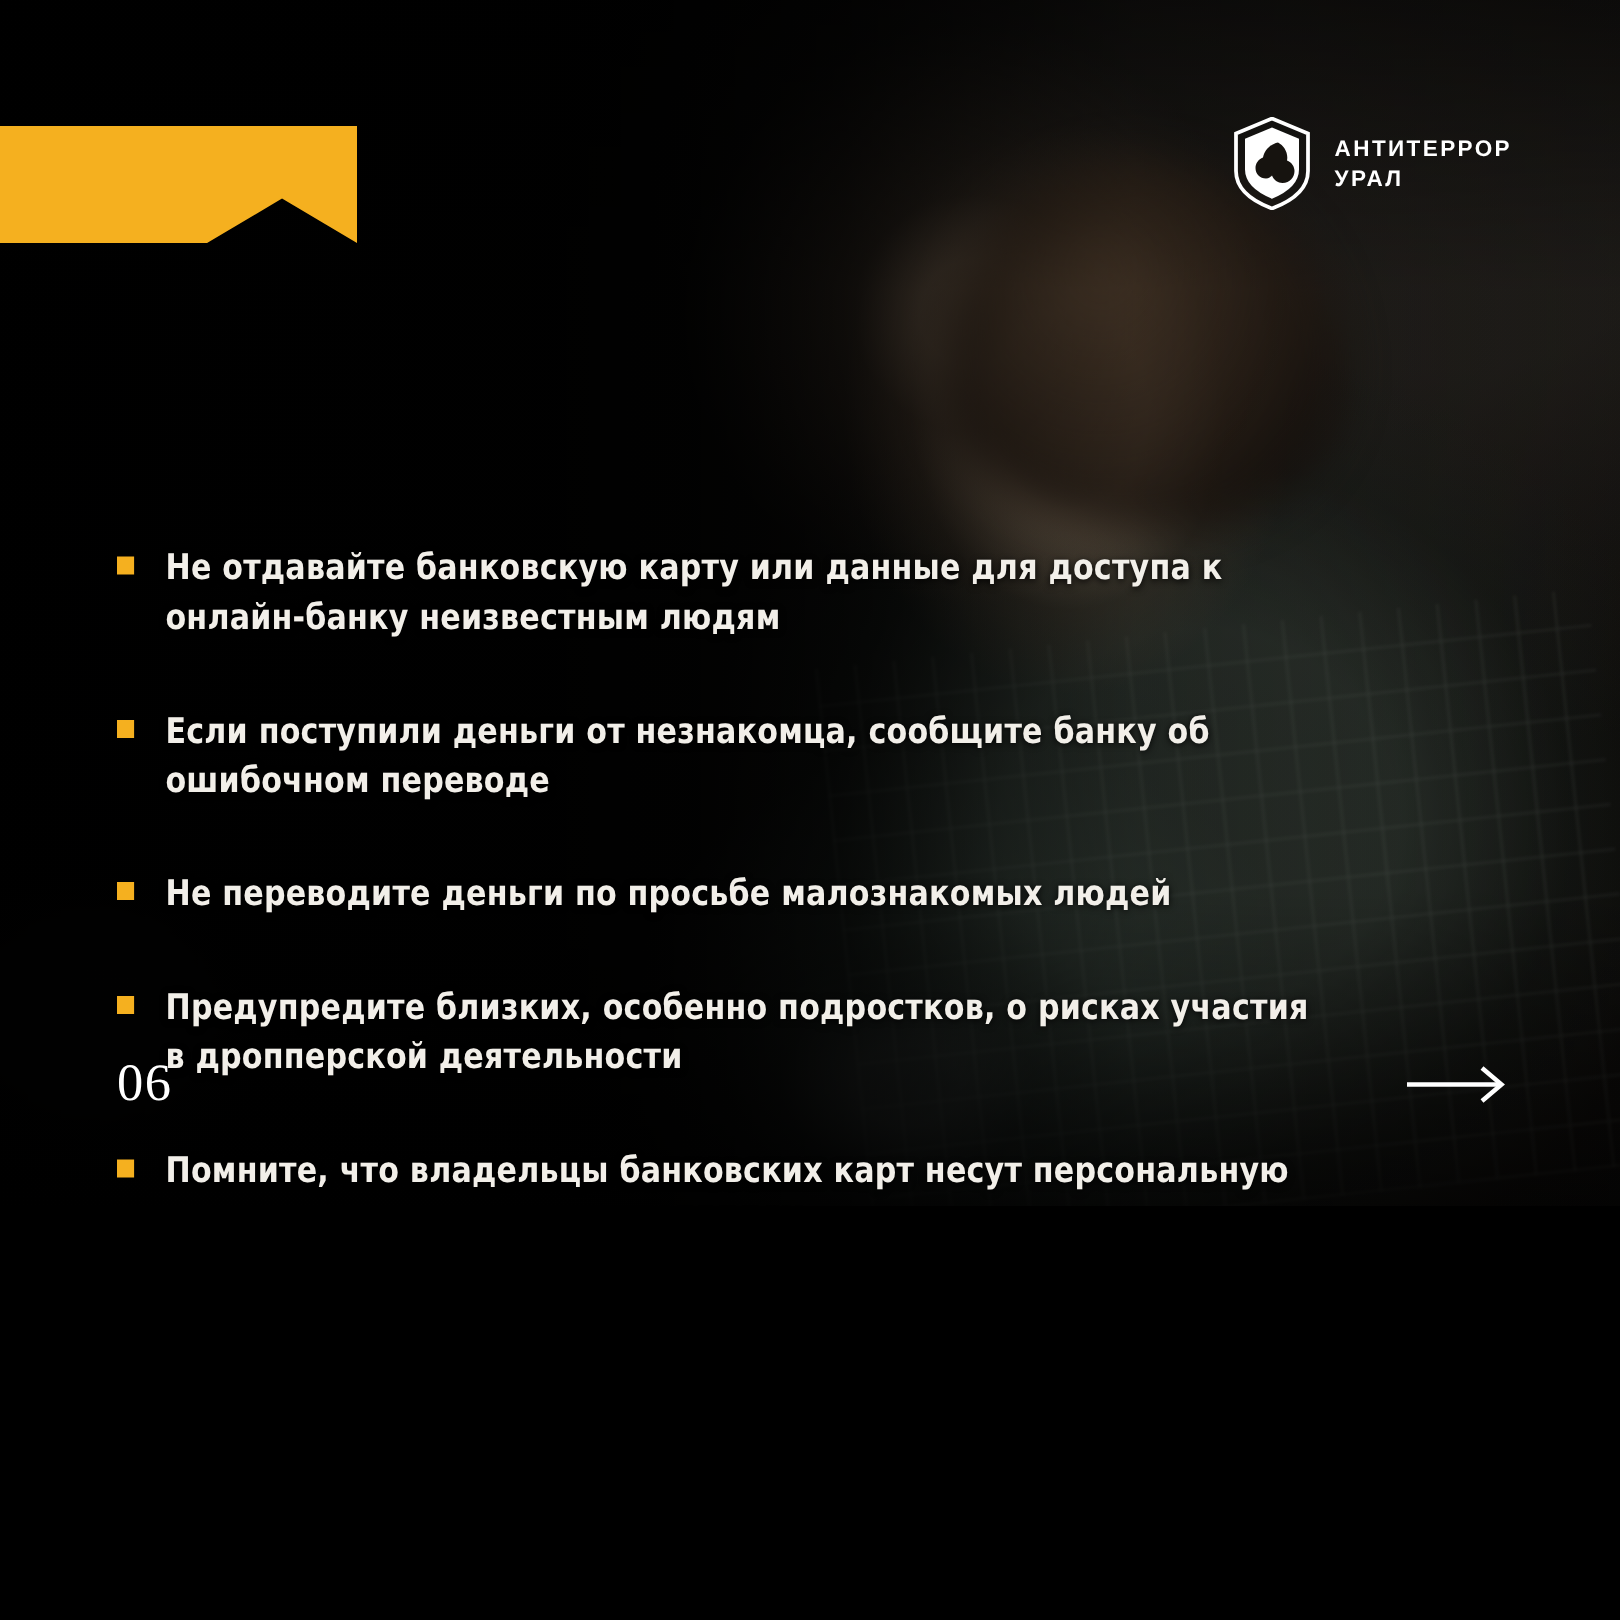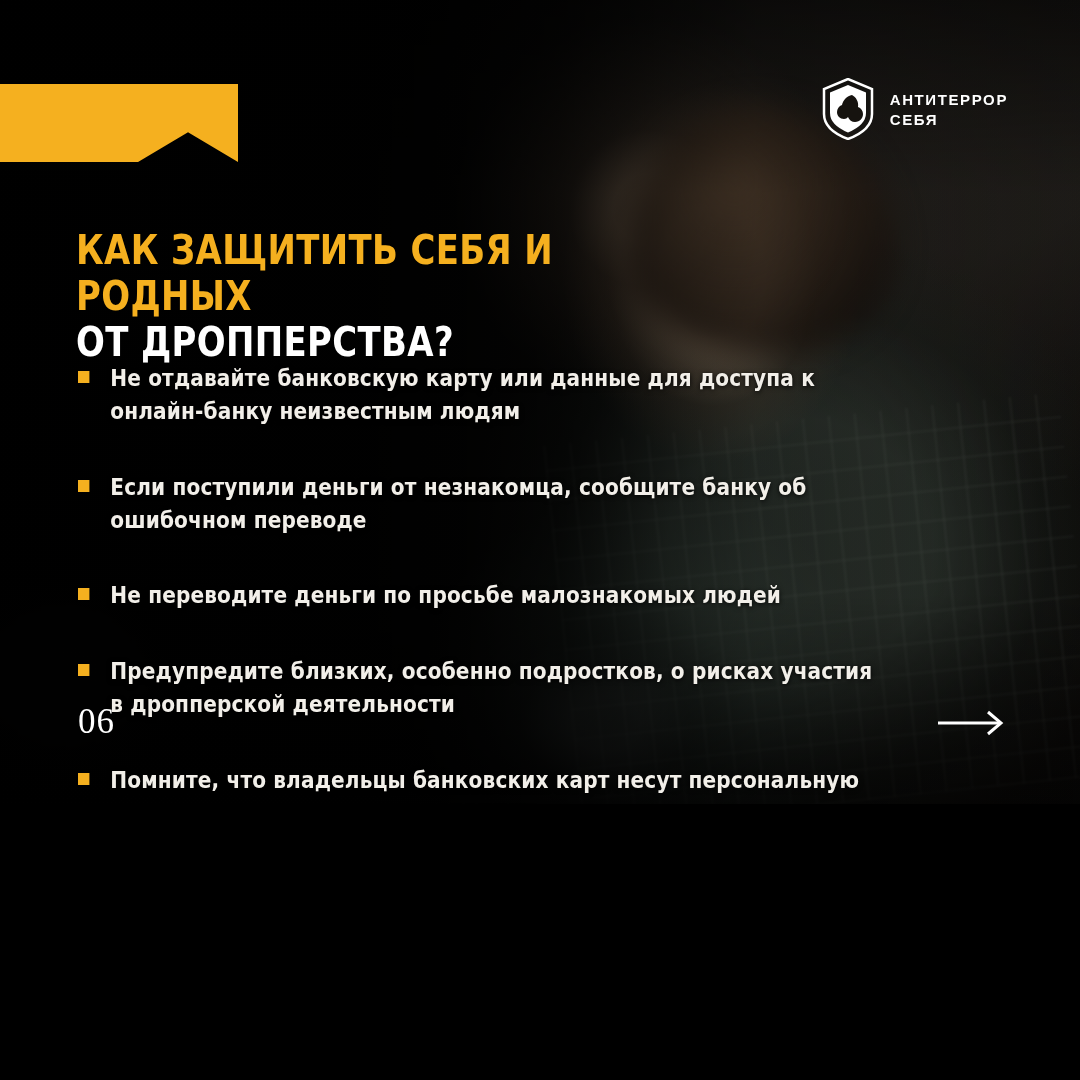--- a/index.html
+++ b/index.html
@@ -195,30 +195,24 @@
   <div class="ribbon"></div>
 
   <div class="brand">
     <svg class="brand-shield" viewBox="0 0 52 62">
       <path d="M26 1 L50 11 L50 36 Q50 52 26 61 Q2 52 2 36 L2 11 Z" fill="none" stroke="#ffffff" stroke-width="2.5"></path>
       <path d="M26 7 L44 14.5 L44 35 Q44 47 26 54.5 Q8 47 8 35 L8 14.5 Z" fill="#ffffff"></path>
       <path d="M30 17 c-5 1 -9 5 -10 10 c-3 1 -5 4 -5 7 c0 4 3 7 7 7 c2 0 3 -1 4 -2 c1 3 4 5 7 5 c5 0 8 -4 8 -8 c0 -3 -2 -6 -5 -7 c1 -5 -2 -10 -6 -12 z" fill="#16130f"></path>
     </svg>
     <div class="brand-text">
       <span>АНТИТЕРРОР</span>
-      <span>СЕБЯ</span>
+      <span>УРАЛ</span>
     </div>
   </div>
 
-  <div class="headline">
-    <h1>
-      <span class="l1">КАК ЗАЩИТИТЬ СЕБЯ И РОДНЫХ</span>
-      <span class="l2">ОТ ДРОППЕРСТВА?</span>
-    </h1>
-  </div>
 
   <ul class="bullets">
     <li class="bullet">
       <span class="marker"></span>
       <span>Не отдавайте банковскую карту или данные для доступа к онлайн-банку неизвестным людям</span>
     </li>
     <li class="bullet">
       <span class="marker"></span>
       <span>Если поступили деньги от незнакомца, сообщите банку об ошибочном переводе</span>
     </li>

